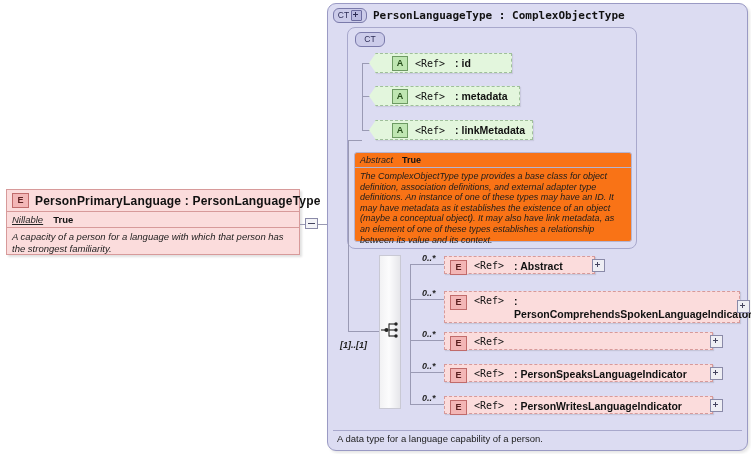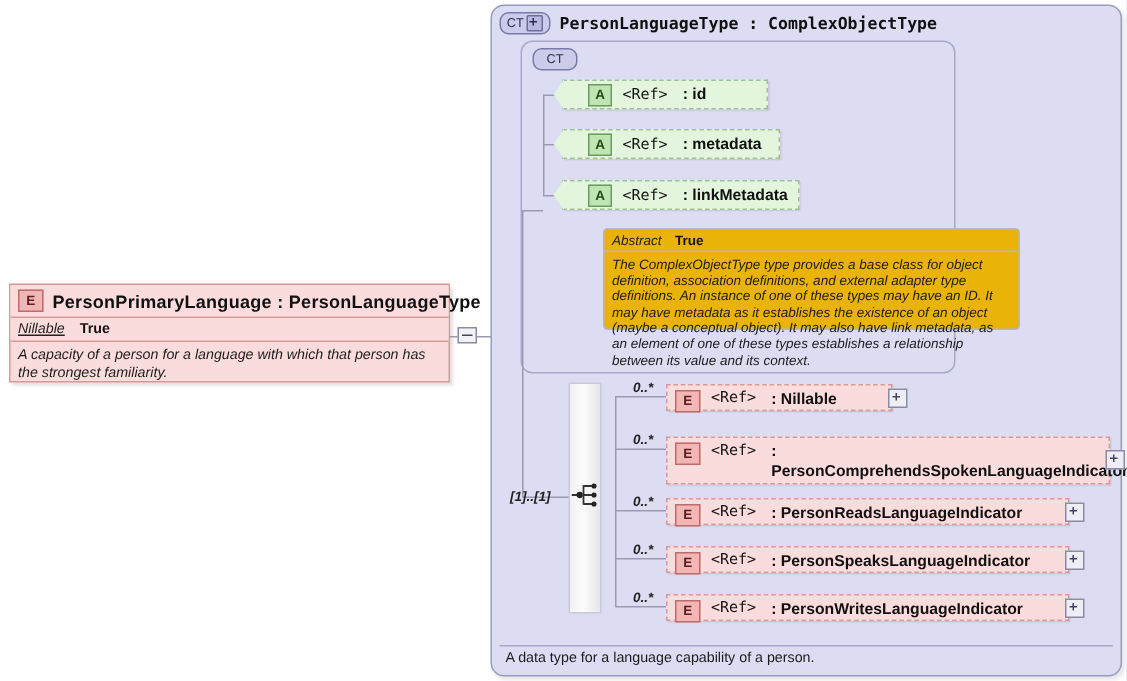--- a/index.html
+++ b/index.html
@@ -128,42 +128,42 @@
   .attr-row .ref{
     font-family:"DejaVu Sans Mono","Liberation Mono",monospace;
     font-size:10px;color:#111;margin-left:7px;
   }
   .attr-row .nm{
     font-size:10.5px;font-weight:bold;color:#111;margin-left:10px;white-space:nowrap;
   }
 
   
   #base-doc{
-    left:354px;top:152px;width:278px;height:68px;
-    background:#eab308;border:1px solid #b4b4d2;border-radius:3px;margin-left:48px;
+    left:354px;top:152px;width:278px;height:90px;
+    background:#f97316;border:1px solid #b4b4d2;border-radius:3px;
   }
   #base-doc .facet{
     height:14px;display:flex;align-items:center;gap:9px;padding-left:5px;
     border-bottom:1px solid #b4b4d2;font-size:9px;
   }
   #base-doc .facet .k{font-style:italic;color:#222;}
   #base-doc .facet .v{font-weight:bold;color:#111;}
   #base-doc .txt{
     padding:3px 5px 0 5px;font-style:italic;font-size:9px;line-height:10.6px;color:#1c1c1c;
   }
 
   
   #seq-bar{
     left:379px;top:255px;width:22px;height:154px;
     background:linear-gradient(90deg,#f2f2f4 0%,#fcfcfd 45%,#e6e6ea 100%);
     border:1px solid #c9c9d4;
   }
   #seq-icon{left:381px;top:320px;width:20px;height:20px;}
   #seq-card{
-    left:340px;top:326px;font-size:9px;font-style:italic;font-weight:bold;color:#222;
+    left:340px;top:340px;font-size:9px;font-style:italic;font-weight:bold;color:#222;
   }
 
   
   .el-row{
     background:#fbdcdc;border:1px dashed #d79a9a;
     display:flex;align-items:flex-start;padding-left:5px;padding-top:3px;
     box-shadow:1px 1px 1px rgba(0,0,0,0.10);
   }
   .el-row .ref{
     font-family:"DejaVu Sans Mono","Liberation Mono",monospace;
@@ -286,37 +286,36 @@
   <div class="abs line" style="left:410px;top:264px;width:34px;height:1px;"></div>
   <div class="abs line" style="left:410px;top:299px;width:34px;height:1px;"></div>
   <div class="abs line" style="left:410px;top:340px;width:34px;height:1px;"></div>
   <div class="abs line" style="left:410px;top:372px;width:34px;height:1px;"></div>
   <div class="abs line" style="left:410px;top:404px;width:34px;height:1px;"></div>
 
   <span class="card" style="left:422px;top:253px;">0..*</span>
   <div class="abs el-row" style="left:444px;top:256px;width:151px;height:18px;">
     <span class="e-icon">E</span>
     <span class="ref">&lt;Ref&gt;</span>
-    <span class="nm">: Nillable</span>
+    <span class="nm">: Abstract</span>
   </div>
   <span class="plus-box" style="left:592px;top:259px;"></span>
 
   <span class="card" style="left:422px;top:288px;">0..*</span>
   <div class="abs el-row" style="left:444px;top:291px;width:296px;height:32px;">
     <span class="e-icon">E</span>
     <span class="ref">&lt;Ref&gt;</span>
     <span class="nm" style="max-width:208px;">: PersonComprehendsSpokenLanguageIndicator</span>
   </div>
   <span class="plus-box" style="left:737px;top:300px;"></span>
 
   <span class="card" style="left:422px;top:329px;">0..*</span>
   <div class="abs el-row" style="left:444px;top:332px;width:269px;height:18px;">
     <span class="e-icon">E</span>
     <span class="ref">&lt;Ref&gt;</span>
-    <span class="nm">: PersonReadsLanguageIndicator</span>
   </div>
   <span class="plus-box" style="left:710px;top:335px;"></span>
 
   <span class="card" style="left:422px;top:361px;">0..*</span>
   <div class="abs el-row" style="left:444px;top:364px;width:269px;height:18px;">
     <span class="e-icon">E</span>
     <span class="ref">&lt;Ref&gt;</span>
     <span class="nm">: PersonSpeaksLanguageIndicator</span>
   </div>
   <span class="plus-box" style="left:710px;top:367px;"></span>

